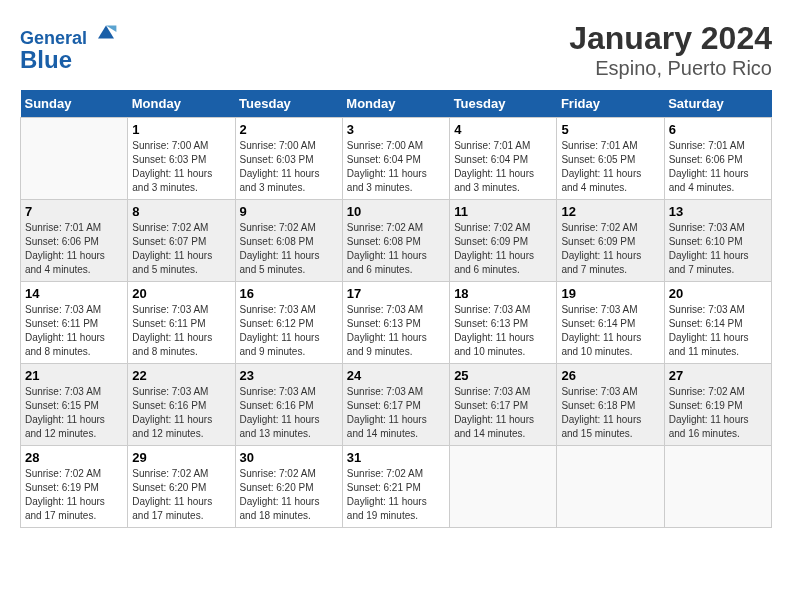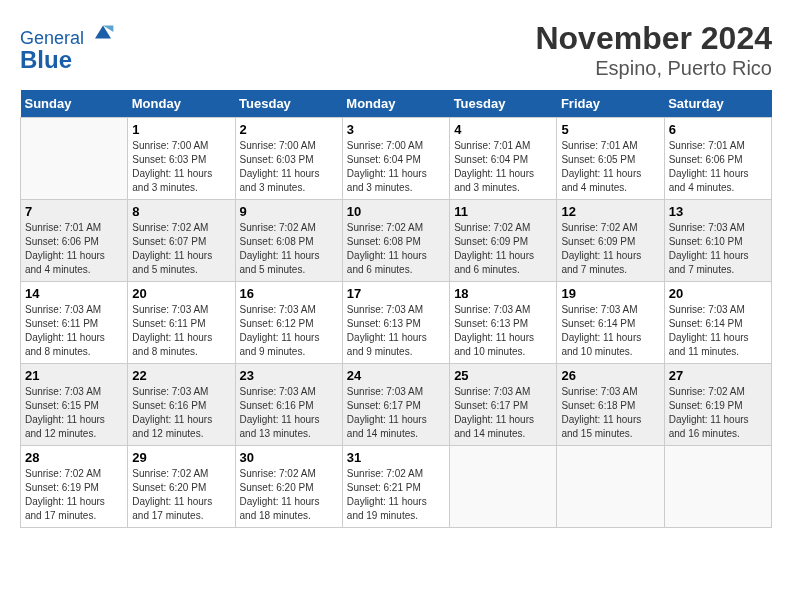--- a/index.html
+++ b/index.html
@@ -15,21 +15,21 @@
       justify-content: space-between;
       align-items: flex-start;
       margin-bottom: 10px;
     }
     .logo {
       display: flex;
       align-items: center;
     }
     .logo-text {
       font-size: 18px;
-      font-weight: normal;
+      font-weight: bold;
       color: #333;
       line-height: 1.2;
     }
     .logo-text span {
       color: #1a5fa8;
     }
     .logo-icon {
       width: 24px;
       height: 24px;
       margin-left: 2px;
@@ -104,21 +104,21 @@
           <svg class="logo-icon" viewBox="0 0 30 24">
             <polygon points="5,20 15,4 25,20" fill="#1a5fa8"></polygon>
             <polygon points="15,4 28,12 28,4" fill="#5ba3d0"></polygon>
           </svg>
         </span>
       </div>
       <div style="font-size:24px;font-weight:bold;color:#1a5fa8;margin-top:-4px;">Blue</div>
     </div>
   </div>
   <div class="title-area">
-    <h1>November 2024</h1>
+    <h1>January 2024</h1>
     <h2>Espino, Puerto Rico</h2>
   </div>
 </div>
 
 <table>
   <thead>
     <tr>
       <th>Sunday</th>
       <th>Monday</th>
       <th>Tuesday</th>

